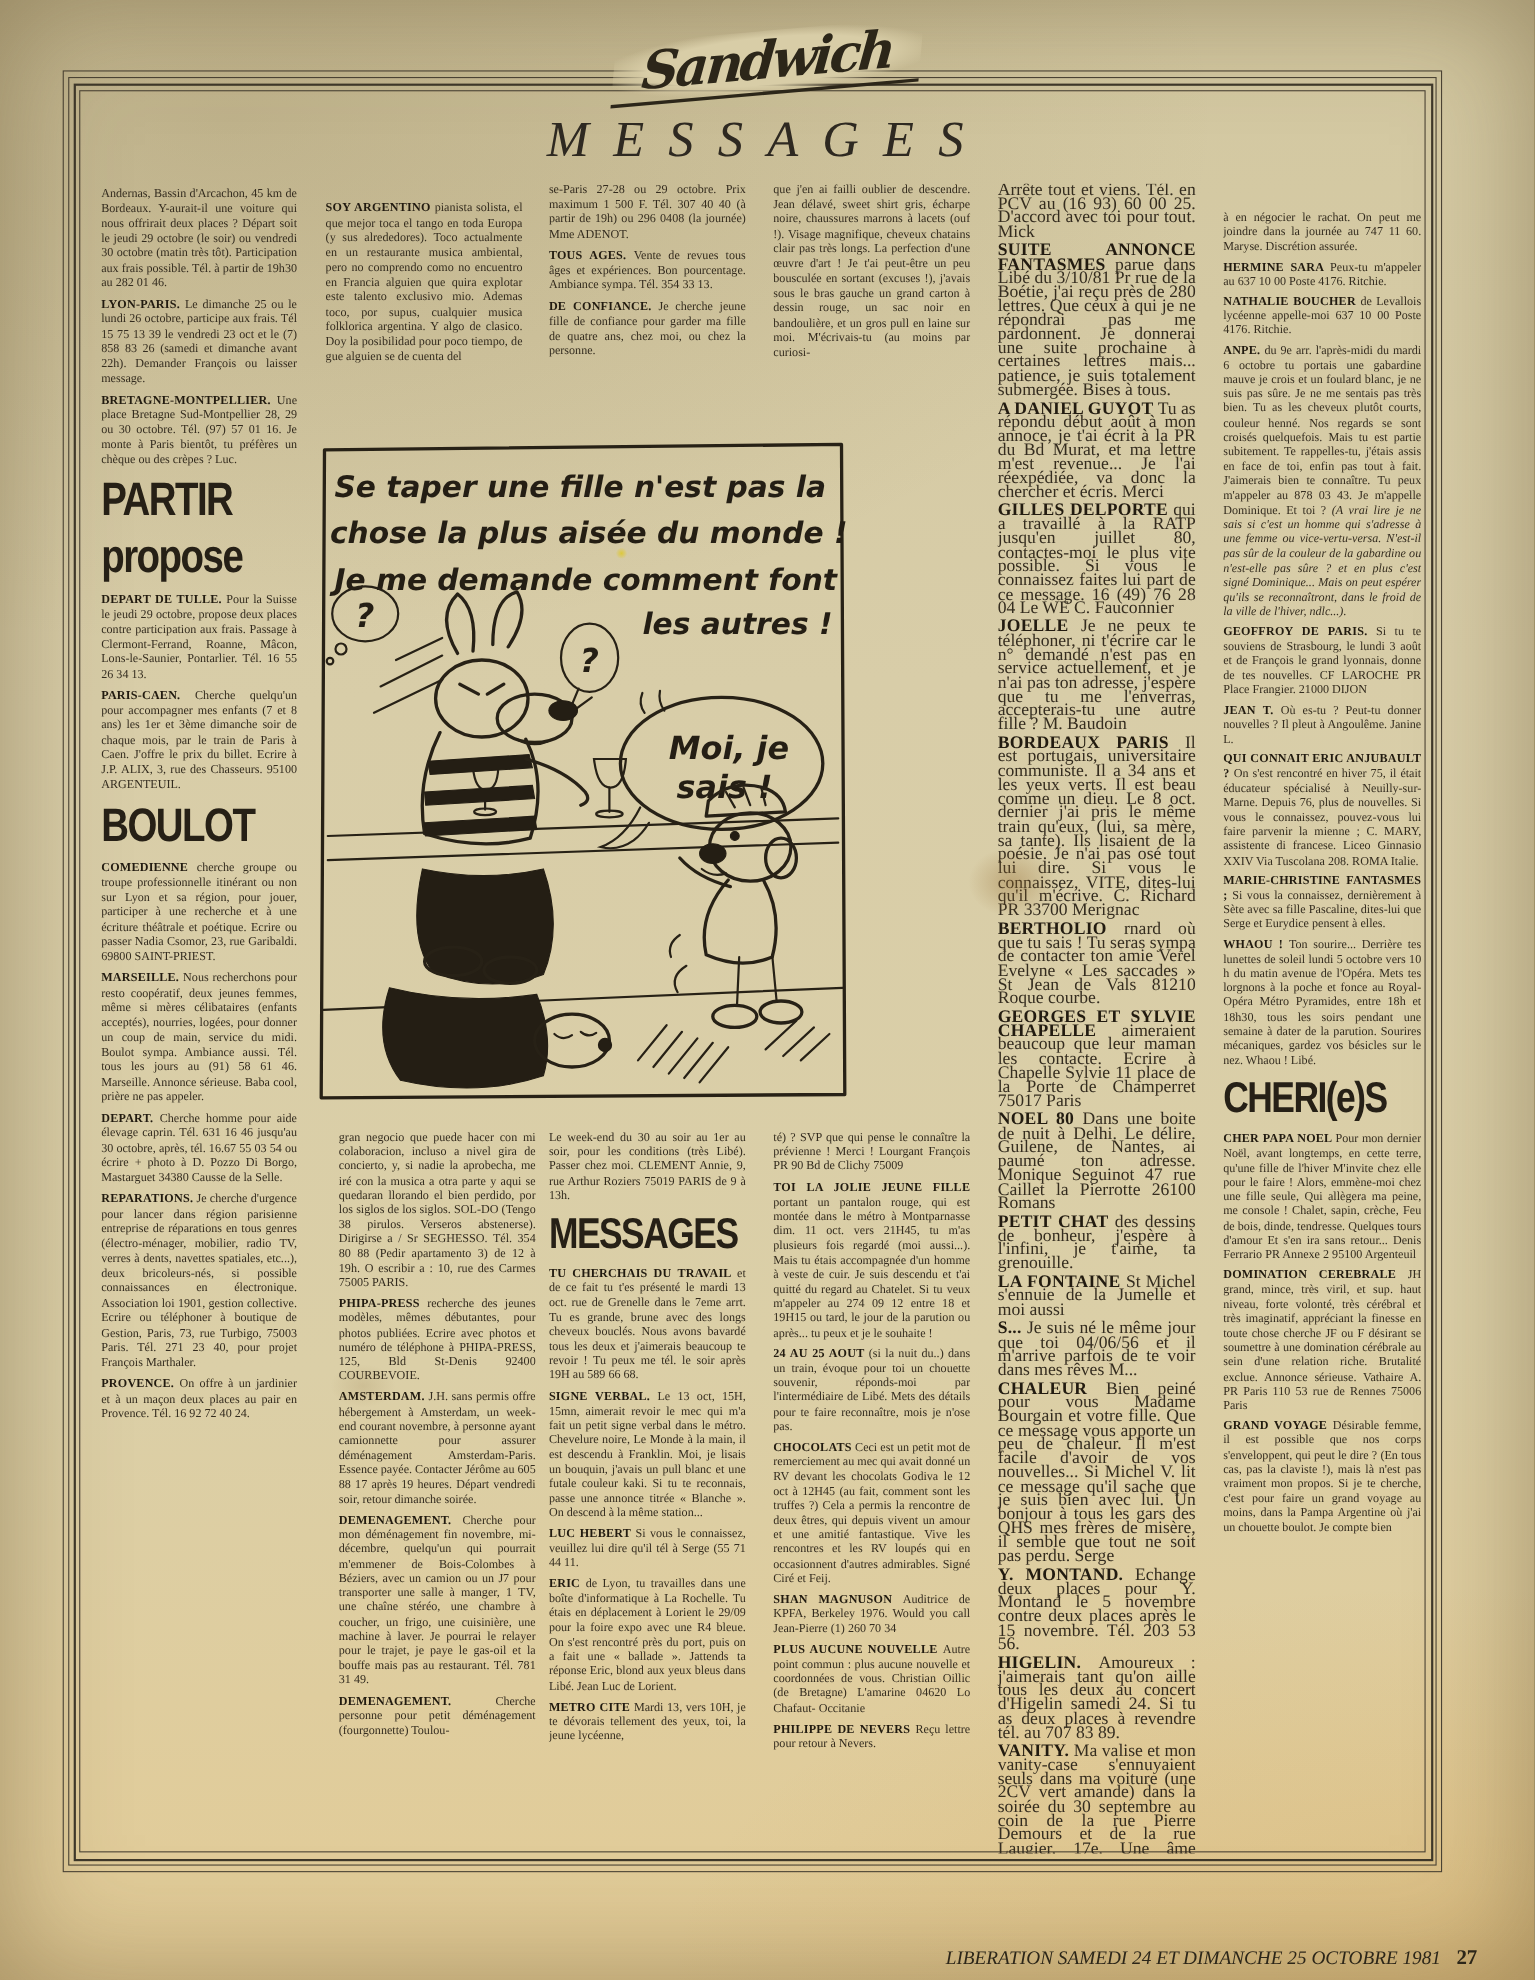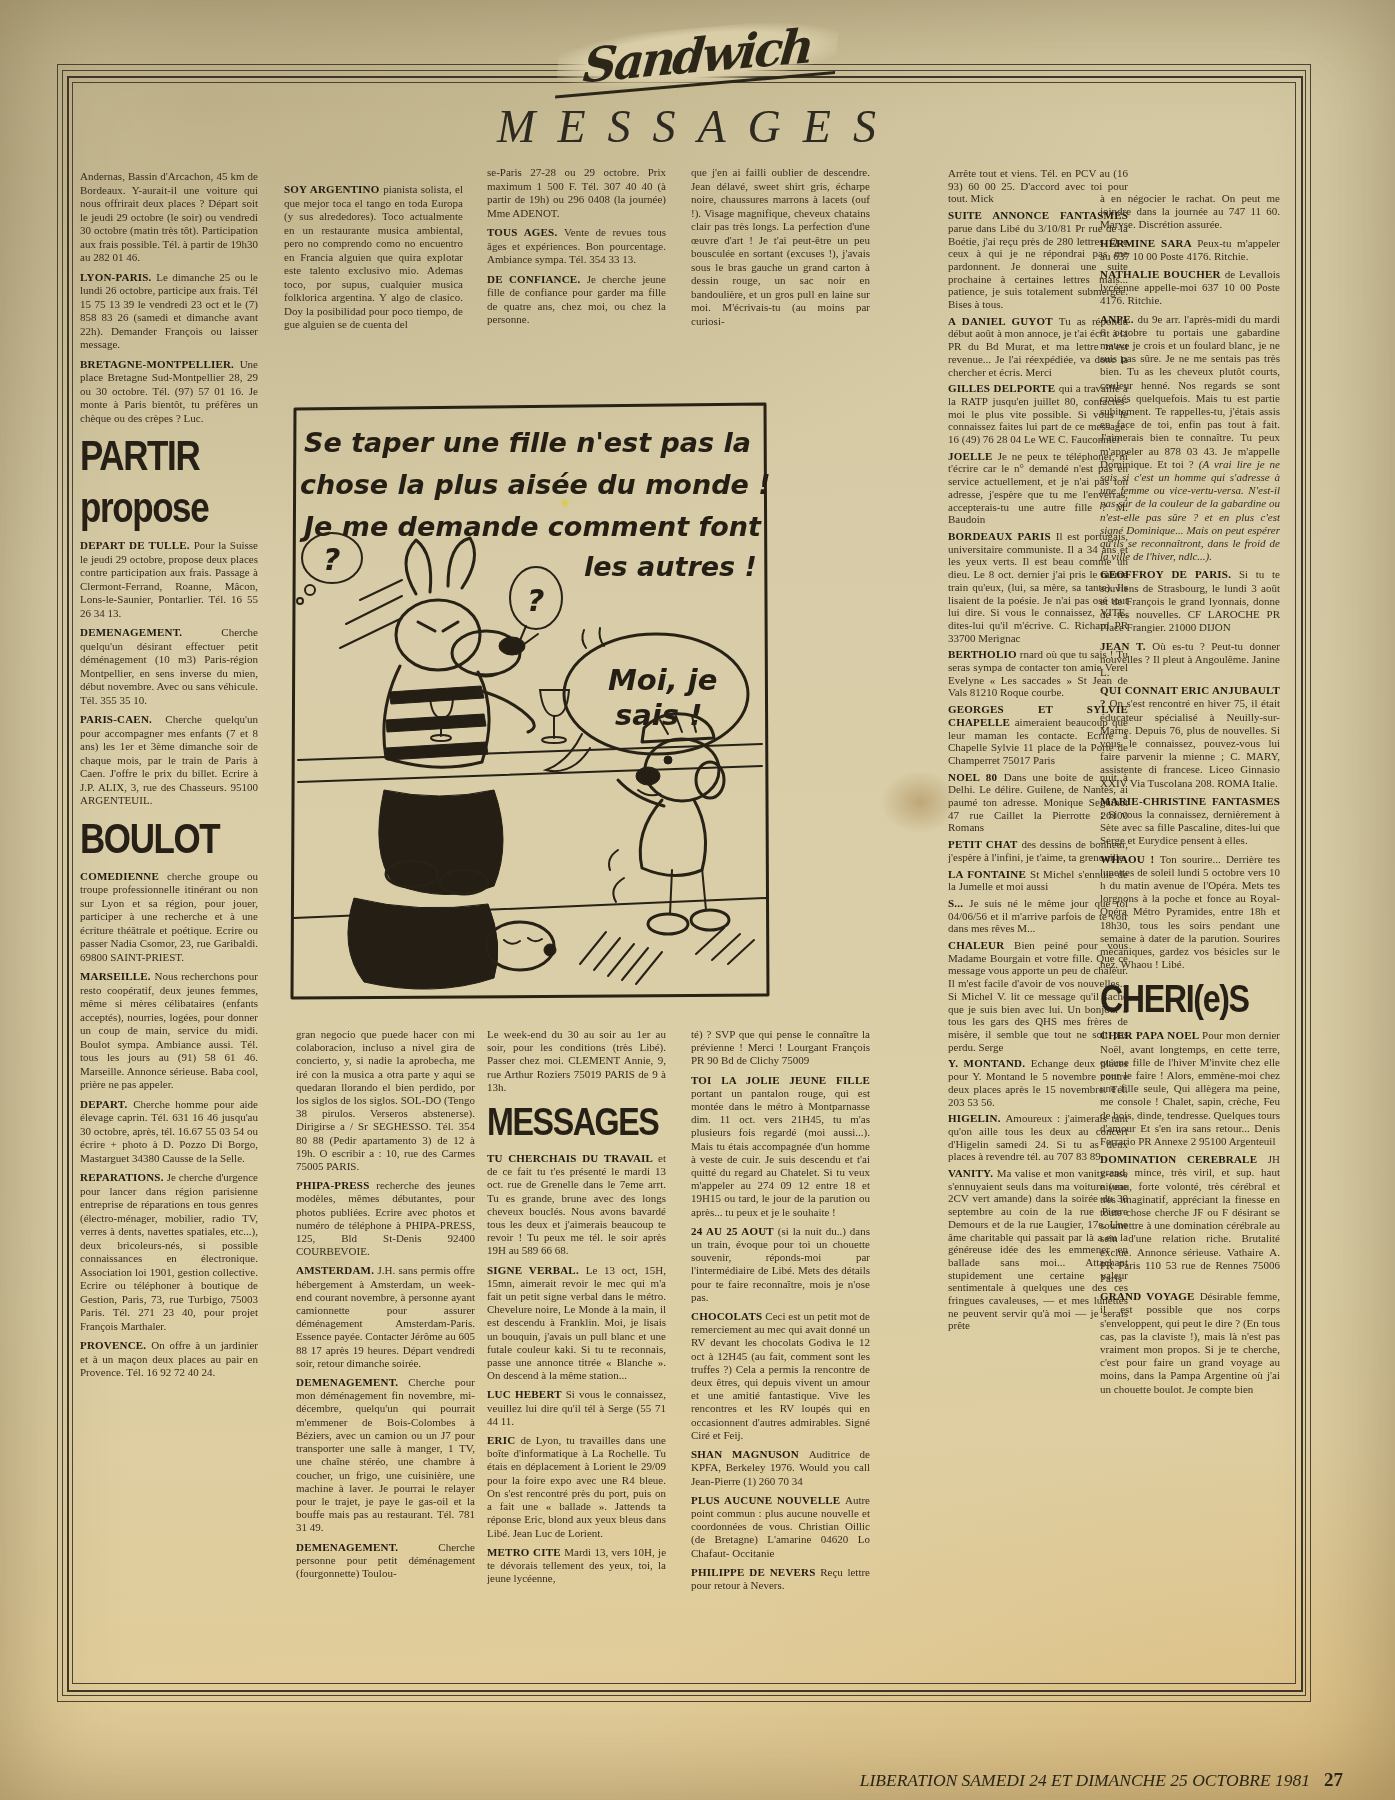--- a/index.html
+++ b/index.html
@@ -15,37 +15,37 @@
   .rule.r2{left:62px;top:70px;width:1242px;height:1624px;}
   .rule.r3{left:67px;top:76px;width:1232px;height:1612px;border-width:2px;border-color:#3e3729;}
   .rule.r4{left:72px;top:82px;width:1222px;height:1600px;border-width:1px;}
   .masthead{position:absolute;left:0;top:28px;width:100%;text-align:center;z-index:3;}
   .masthead span{display:inline-block;font-family:"DejaVu Serif",serif;font-style:italic;font-weight:bold;
     font-size:47px;letter-spacing:-3px;color:#2c2619;transform:rotate(-5deg) skewX(-10deg);
     padding:0 26px;background:radial-gradient(ellipse at center, #d8cda7 55%, rgba(216,205,167,0) 78%);
     border-bottom:3px solid #2c2619;}
   .pagetitle{position:absolute;left:0;top:100px;width:100%;text-align:center;
     font-style:italic;font-size:46px;letter-spacing:22px;color:#2e2921;font-weight:500;}
-  .zone{position:absolute;overflow:hidden;text-align:justify;font-size:11px;line-height:13.5px;}
+  .zone{position:absolute;overflow:hidden;text-align:justify;font-size:11px;line-height:13.5px;margin-left:12px;}
   .zone .entry{margin:0 0 6px 0;}
   .zone b{font-weight:bold;color:#221b10;letter-spacing:.2px;}
   .zone i{font-style:italic;}
   .h1x{font-family:"Liberation Sans",sans-serif;font-weight:bold;font-size:38px;line-height:40px;
     letter-spacing:-1.5px;color:#262016;transform:scale(.92,1.12);transform-origin:left center;
     margin:10px 0 12px 0;text-align:left;}
   .z-c1{left:80px;top:170px;width:178px;height:1512px;}
   .z-c2a{left:284px;top:183px;width:179px;height:212px;}
   .z-c3a{left:487px;top:166px;width:179px;height:224px;}
   .z-c4a{left:691px;top:166px;width:179px;height:226px;}
   .z-c2b,.z-c3b,.z-c4b{top:1028px;height:656px;line-height:13.2px;}
   .z-c2b{left:296px;width:179px;}
   .z-c3b{left:487px;width:179px;}
   .z-c4b{left:691px;width:179px;}
   .z-c3b .h1x,.z-c6 .h1x{font-size:35px;margin:8px 0 10px 0;}
-  .z-c5{left:948px;top:167px;width:180px;height:1518px;font-size:11px;line-height:12.7px;}
+  .z-c5{left:895px;top:167px;width:180px;height:1518px;font-size:16px;line-height:12.7px;}
   .z-c5 .entry{margin-bottom:4px;}
   .z-c6{left:1100px;top:192px;width:180px;height:1492px;line-height:13.2px;}
   .z-c6 .entry{margin-bottom:5px;}
   .comic{position:absolute;left:288px;top:398px;width:484px;height:608px;}
   .comic svg{display:block;}
   .hand{font-family:"DejaVu Sans",sans-serif;font-style:italic;font-weight:600;fill:#241e14;}
   .ink{stroke:#272116;fill:none;stroke-width:3;stroke-linecap:round;stroke-linejoin:round;}
   .ink2{stroke:#272116;fill:none;stroke-width:2;stroke-linecap:round;}
   .blk{fill:#241e14;stroke:#241e14;}
   .footer{position:absolute;right:52px;top:1722px;font-style:italic;font-size:17.5px;color:#2c2619;margin-top:47px;}
@@ -69,21 +69,20 @@
   </div>
   <div class="pagetitle">MESSAGES</div>
 
   <div class="zone z-c1">
       <div class="entry">Andernas, Bassin d'Arcachon, 45 km de Bordeaux. Y-aurait-il une voiture qui nous offrirait deux places ? Départ soit le jeudi 29 octobre (le soir) ou vendredi 30 octobre (matin très tôt). Participation aux frais possible. Tél. à partir de 19h30 au 282 01 46.</div>
       <div class="entry"><b>LYON-PARIS. </b>Le dimanche 25 ou le lundi 26 octobre, participe aux frais. Tél 15 75 13 39 le vendredi 23 oct et le (7) 858 83 26 (samedi et dimanche avant 22h). Demander François ou laisser message.</div>
       <div class="entry"><b>BRETAGNE-MONTPELLIER. </b>Une place Bretagne Sud-Montpellier 28, 29 ou 30 octobre. Tél. (97) 57 01 16. Je monte à Paris bientôt, tu préfères un chèque ou des crèpes ? Luc.</div>
       <div class="h1x">PARTIR</div>
       <div class="h1x">propose</div>
       <div class="entry"><b>DEPART DE TULLE. </b>Pour la Suisse le jeudi 29 octobre, propose deux places contre participation aux frais. Passage à Clermont-Ferrand, Roanne, Mâcon, Lons-le-Saunier, Pontarlier. Tél. 16 55 26 34 13.</div>
-      <div class="entry"><b>DEMENAGEMENT. </b>Cherche quelqu'un désirant effectuer petit déménagement (10 m3) Paris-région Montpellier, en sens inverse du mien, début novembre. Avec ou sans véhicule. Tél. 355 35 10.</div>
       <div class="entry"><b>PARIS-CAEN. </b>Cherche quelqu'un pour accompagner mes enfants (7 et 8 ans) les 1er et 3ème dimanche soir de chaque mois, par le train de Paris à Caen. J'offre le prix du billet. Ecrire à J.P. ALIX, 3, rue des Chasseurs. 95100 ARGENTEUIL.</div>
       <div class="h1x">BOULOT</div>
       <div class="entry"><b>COMEDIENNE </b>cherche groupe ou troupe professionnelle itinérant ou non sur Lyon et sa région, pour jouer, participer à une recherche et à une écriture théâtrale et poétique. Ecrire ou passer Nadia Csomor, 23, rue Garibaldi. 69800 SAINT-PRIEST.</div>
       <div class="entry"><b>MARSEILLE. </b>Nous recherchons pour resto coopératif, deux jeunes femmes, même si mères célibataires (enfants acceptés), nourries, logées, pour donner un coup de main, service du midi. Boulot sympa. Ambiance aussi. Tél. tous les jours au (91) 58 61 46. Marseille. Annonce sérieuse. Baba cool, prière ne pas appeler.</div>
       <div class="entry"><b>DEPART. </b>Cherche homme pour aide élevage caprin. Tél. 631 16 46 jusqu'au 30 octobre, après, tél. 16.67 55 03 54 ou écrire + photo à D. Pozzo Di Borgo, Mastarguet 34380 Causse de la Selle.</div>
       <div class="entry"><b>REPARATIONS. </b>Je cherche d'urgence pour lancer dans région parisienne entreprise de réparations en tous genres (électro-ménager, mobilier, radio TV, verres à dents, navettes spatiales, etc...), deux bricoleurs-nés, si possible connaissances en électronique. Association loi 1901, gestion collective. Ecrire ou téléphoner à boutique de Gestion, Paris, 73, rue Turbigo, 75003 Paris. Tél. 271 23 40, pour projet François Marthaler.</div>
       <div class="entry"><b>PROVENCE. </b>On offre à un jardinier et à un maçon deux places au pair en Provence. Tél. 16 92 72 40 24.</div>
     </div>
   <div class="zone z-c2a">
       <div class="entry"><b>SOY ARGENTINO </b>pianista solista, el que mejor toca el tango en toda Europa (y sus alrededores). Toco actualmente en un restaurante musica ambiental, pero no comprendo como no encuentro en Francia alguien que quira explotar este talento exclusivo mio. Ademas toco, por supus, cualquier musica folklorica argentina. Y algo de clasico. Doy la posibilidad pour poco tiempo, de gue alguien se de cuenta del</div>

